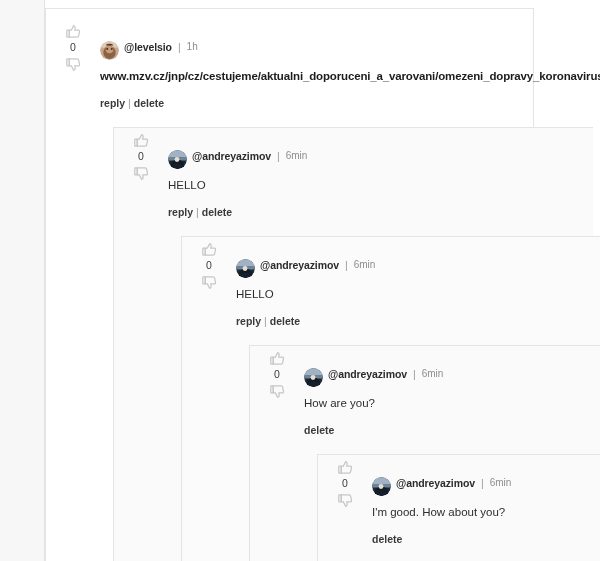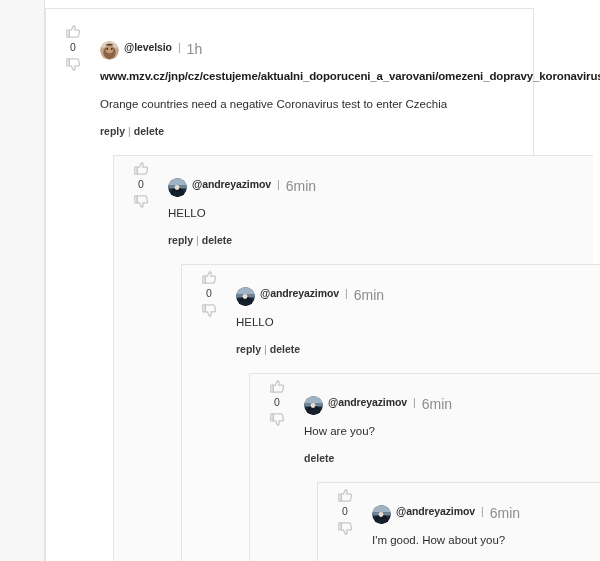--- a/index.html
+++ b/index.html
@@ -117,21 +117,21 @@
     color: #2b2b2b;
     letter-spacing: -.1px;
     white-space: nowrap;
   }
   .sep {
     font-size: 10.5px;
     color: #9a9a9a;
     padding: 0 1px;
   }
   .time {
-    font-size: 14px;
+    font-size: 10px;
     color: #8d8d8d;
     white-space: nowrap;
   }
 
   .text {
     font-size: 11.5px;
     color: #2e2e2e;
     line-height: 17px;
     margin: 7px 0 0 0;
     white-space: nowrap;
@@ -208,21 +208,20 @@
                 <path d="M6 4.5c1.5-2 6.5-2 8 0-1.2.6-6.8.6-8 0z" fill="#5b4030"></path>
               </g>
             </svg>
           </span>
           <span class="handle">@levelsio</span>
           <span class="sep">|</span>
           <span class="time">1h</span>
         </div>
 
         <div class="text"><span class="url">www.mzv.cz/jnp/cz/cestujeme/aktualni_doporuceni_a_varovani/omezeni_dopravy_koronavirus.mob</span></div>
-        <div class="text para">Orange countries need a negative Coronavirus test to enter Czechia</div>
 
         <div class="actions">
           <a>reply</a><span class="bar">|</span><a>delete</a>
         </div>
       </div>
 
       <div class="reply-wrap lvl1">
         <div class="comment-body">
 
           <div class="votes">

